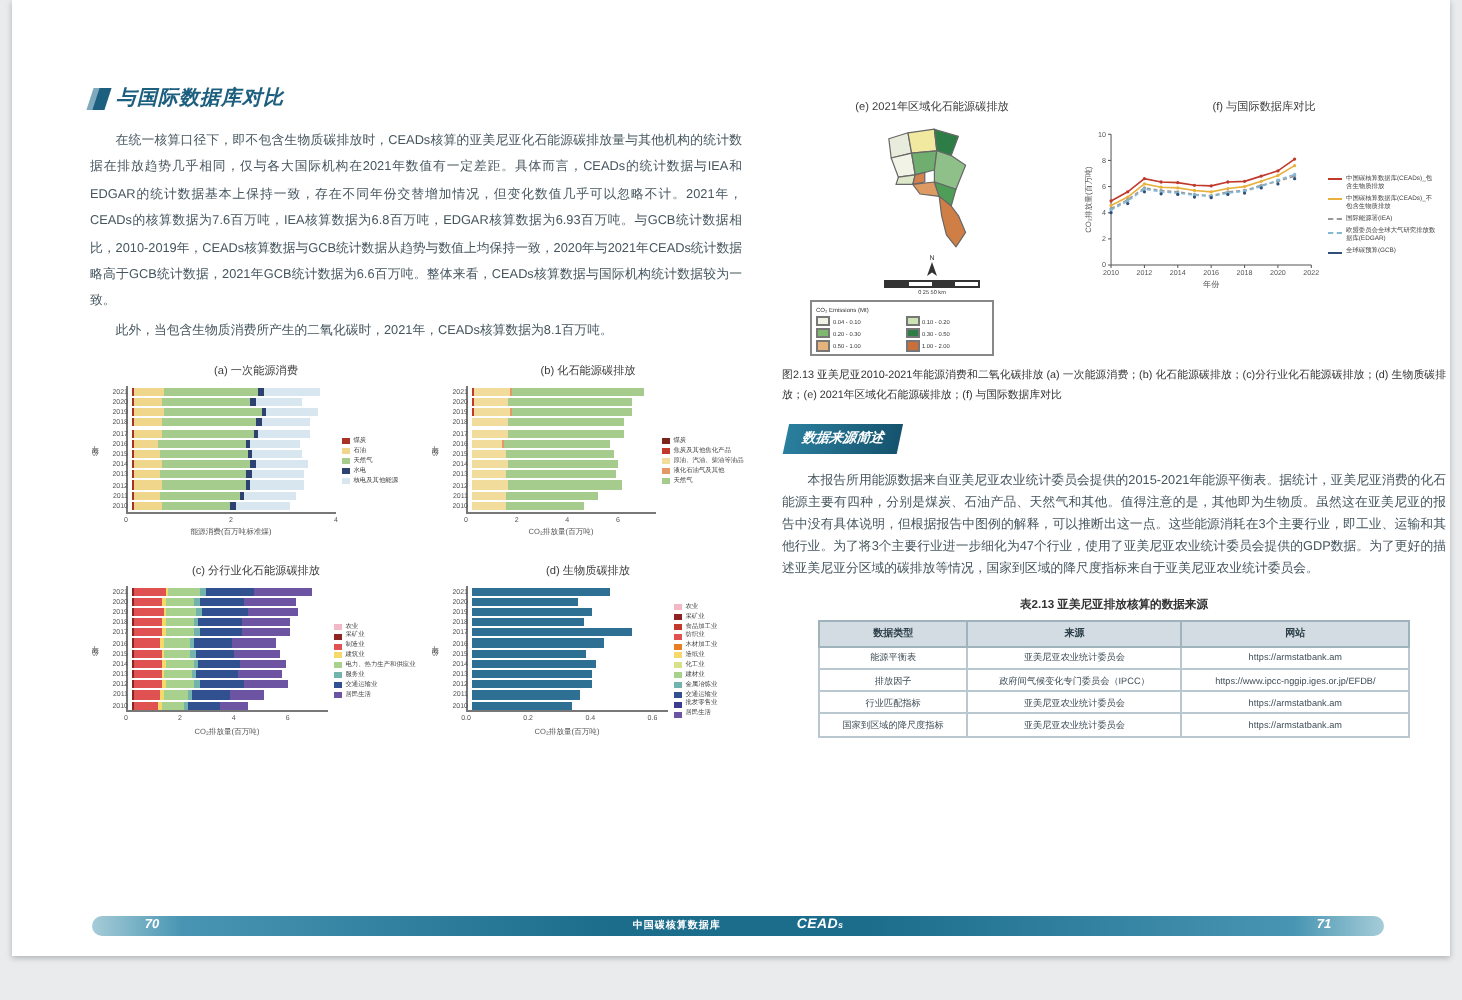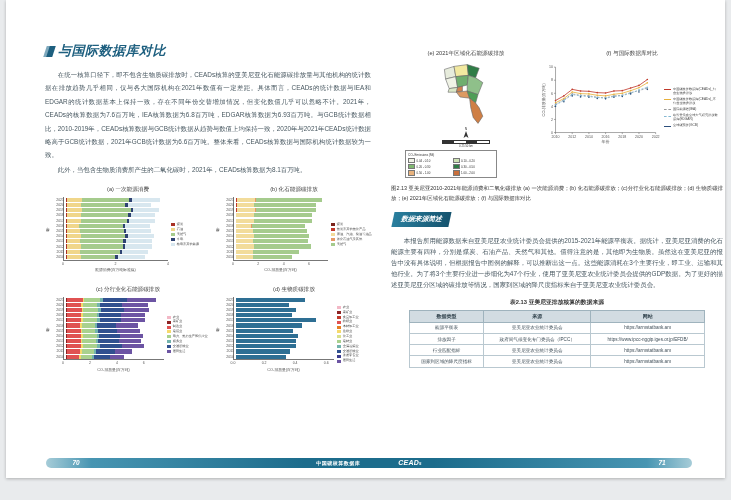--- a/index.html
+++ b/index.html
@@ -3,21 +3,21 @@
 <meta charset="utf-8">
 <style>
   html,body{margin:0;padding:0;}
   body{width:731px;height:500px;background:#e9ebed;font-family:"Liberation Sans","DejaVu Sans",sans-serif;position:relative;overflow:hidden;}
   #spread{position:absolute;left:6px;top:0;width:719px;height:478px;background:#ffffff;box-shadow:0 1px 3px rgba(0,0,0,.25);}
 
   
   #left-col{position:absolute;left:39px;top:42px;width:326px;}
   .sec-title{display:flex;align-items:center;gap:4px;margin-bottom:8px;}
   .sec-title .bar{width:6px;height:11px;background:#1d5f7f;transform:skewX(-18deg);box-shadow:-3px 0 0 #7fa9bd;margin-left:3px;}
-  .sec-title .txt{font-size:13px;font-weight:bold;font-style:italic;color:#1d5f7f;letter-spacing:.5px;}
+  .sec-title .txt{font-size:10px;font-weight:bold;font-style:italic;color:#1d5f7f;letter-spacing:.5px;}
   .para{font-size:6.4px;line-height:13.4px;color:#46565f;text-align:justify;text-indent:2em;margin:0 0 1px 0;}
 
   
   #charts-grid{display:grid;grid-template-columns:166px 158px;column-gap:4px;row-gap:14px;margin-top:10px;}
   .chart{position:relative;}
   .c-title{font-size:5.6px;color:#3c3c3c;text-align:center;margin-bottom:3px;}
   .c-body{display:flex;align-items:stretch;}
   .c-ylab{writing-mode:vertical-rl;transform:rotate(180deg);font-size:3.8px;color:#555;flex:none;text-align:center;}
   .c-plotcol{flex:1;min-width:0;}
   .c-rows{border-left:.6px solid #777;margin-left:13px;}

